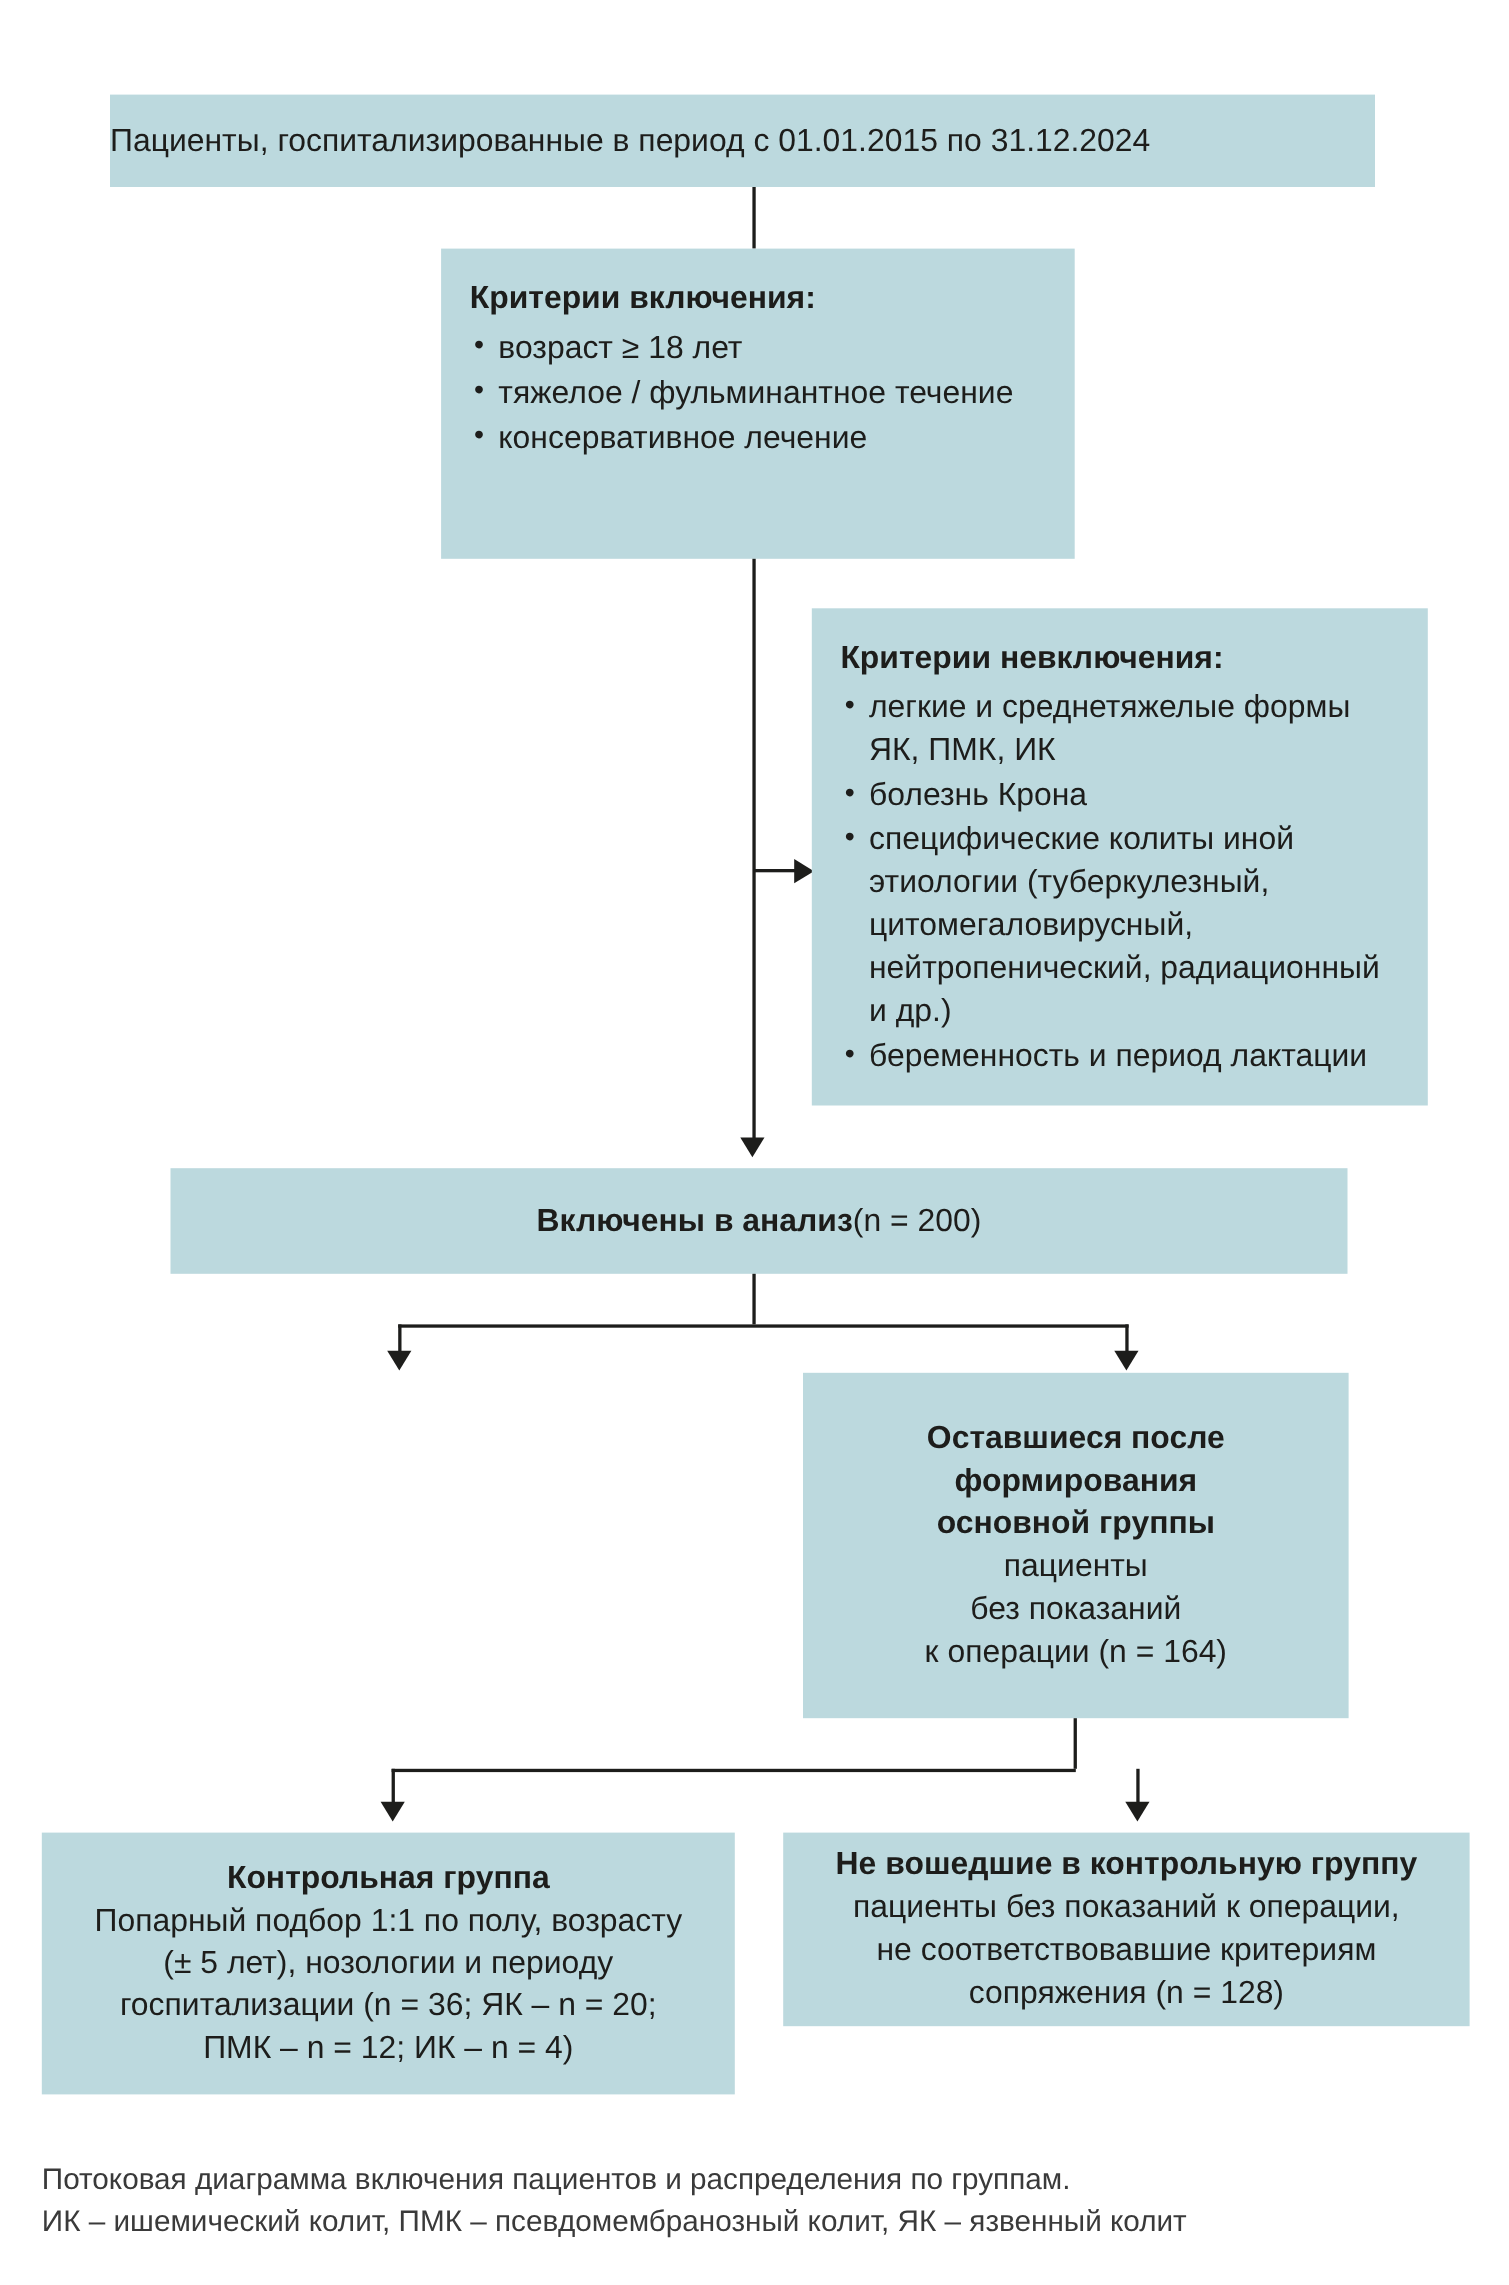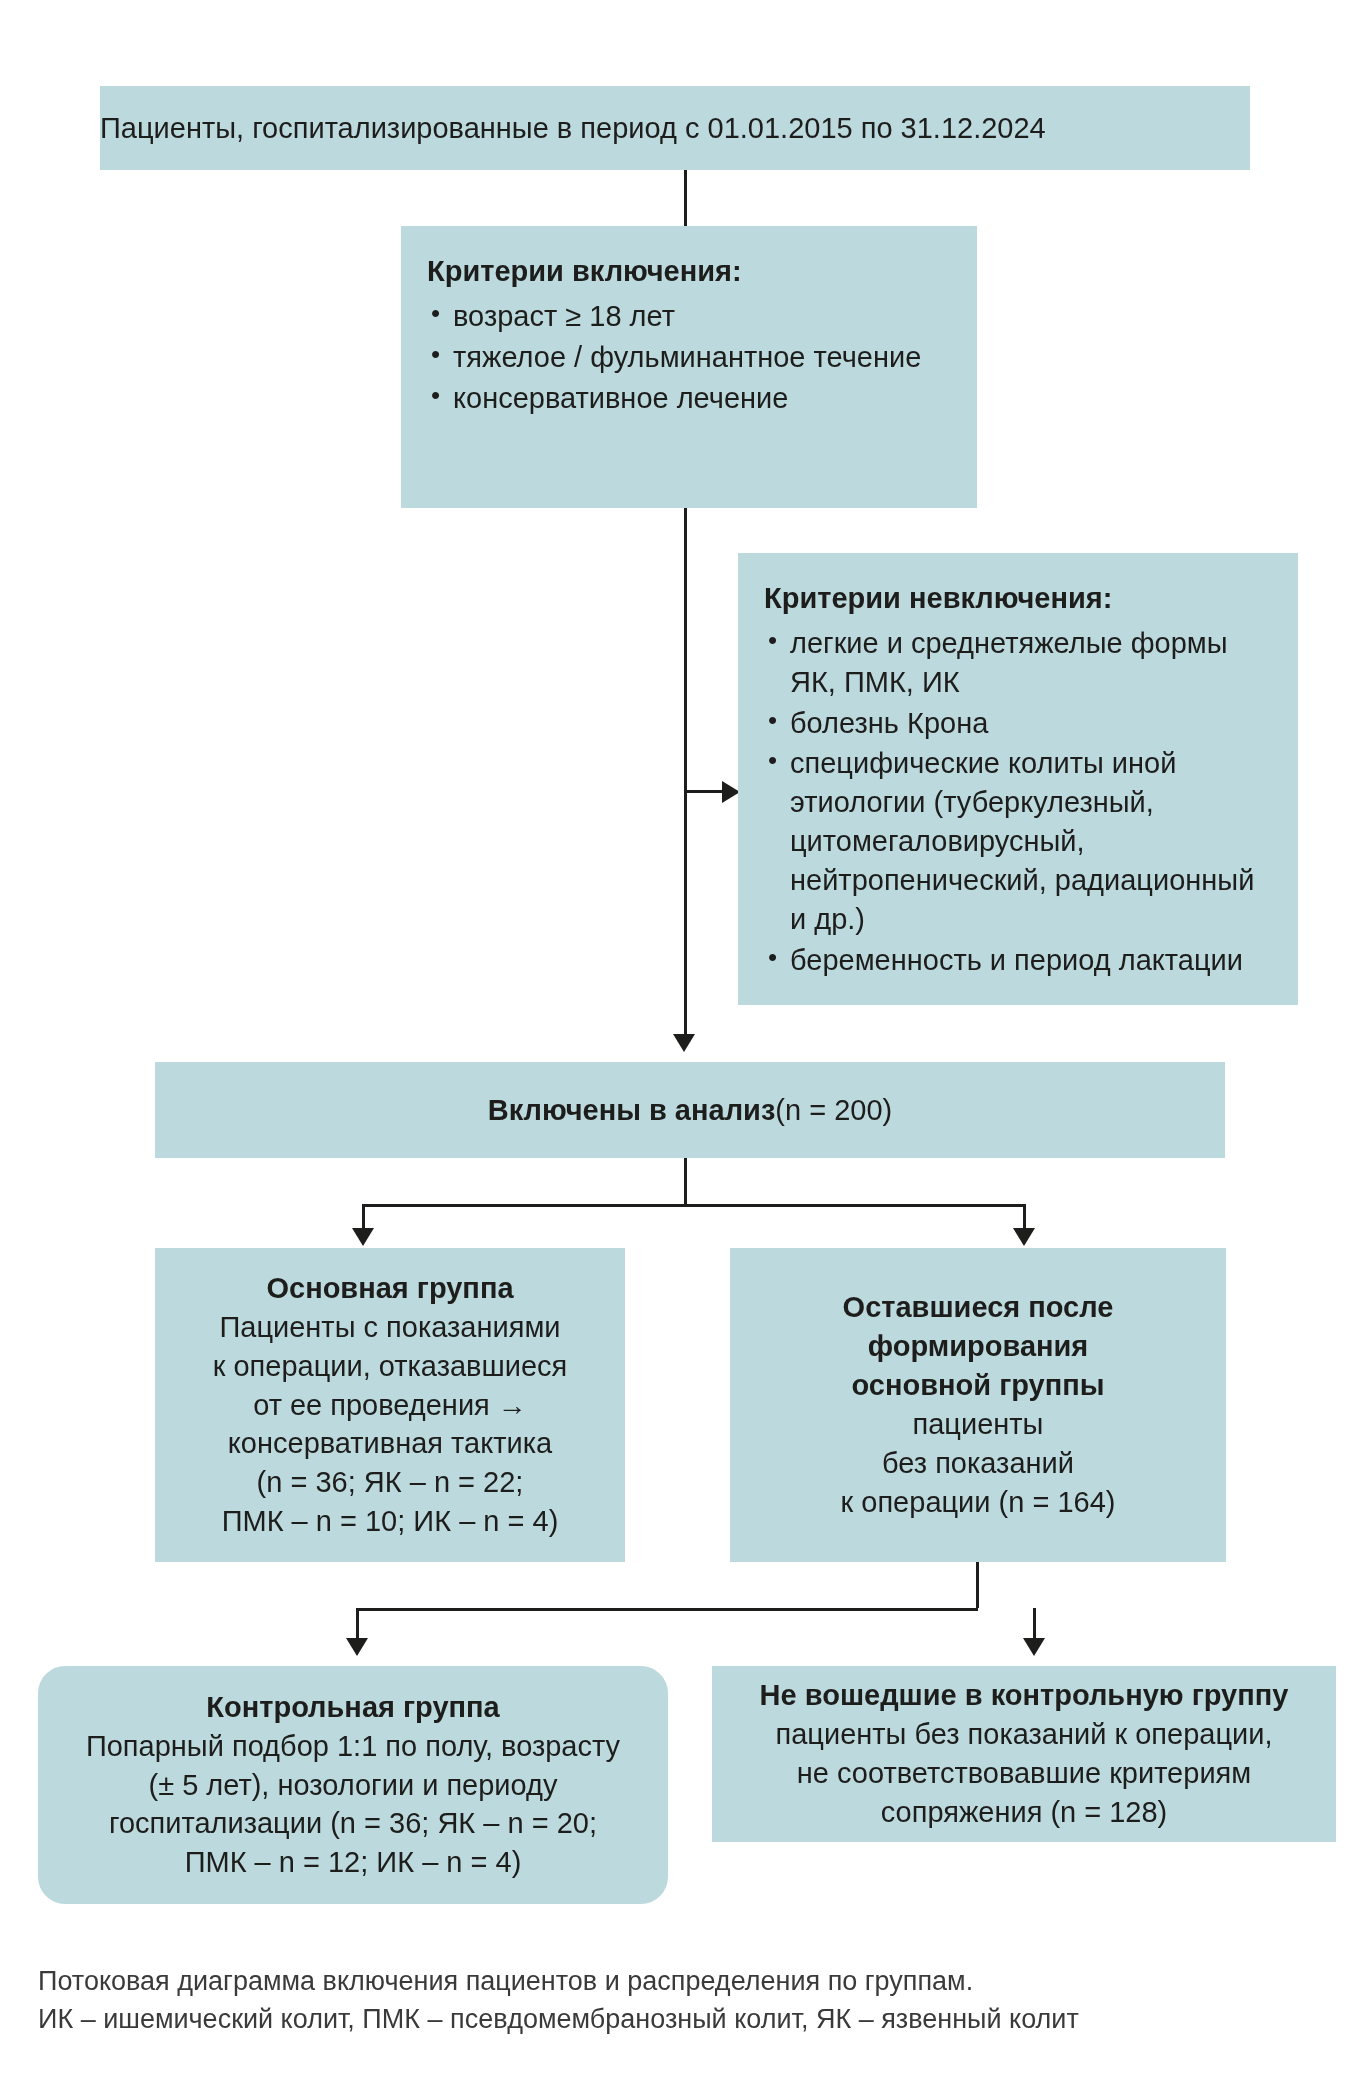--- a/index.html
+++ b/index.html
@@ -142,47 +142,38 @@
       <span>(n = 200)</span>
   </div>
 
   <div class="line vline" style="left:684px; top:1158px; width:3px; height:46px;"></div>
   <div class="line hline" style="left:362px; top:1204px; width:664px; height:3px;"></div>
   <div class="line vline" style="left:362px; top:1204px; width:3px; height:30px;"></div>
   <div class="arrow-down" style="left:352px; top:1228px;"></div>
   <div class="line vline" style="left:1023px; top:1204px; width:3px; height:30px;"></div>
   <div class="arrow-down" style="left:1013px; top:1228px;"></div>
 
-  <div class="box box-center" style="left:155px; top:1248px; width:470px; height:314px;">
-    <span class="bold ln">Основная группа</span>
-    <span class="ln">Пациенты с показаниями</span>
-    <span class="ln">к операции, отказавшиеся</span>
-    <span class="ln">от ее проведения →</span>
-    <span class="ln">консервативная тактика</span>
-    <span class="ln">(n = 36; ЯК – n = 22;</span>
-    <span class="ln">ПМК – n = 10; ИК – n = 4)</span>
-  </div>
 
   <div class="box box-center" style="left:730px; top:1248px; width:496px; height:314px;">
     <span class="bold ln">Оставшиеся после</span>
     <span class="bold ln">формирования</span>
     <span class="bold ln">основной группы</span>
     <span class="ln">пациенты</span>
     <span class="ln">без показаний</span>
     <span class="ln">к операции (n = 164)</span>
   </div>
 
   <div class="line vline" style="left:976px; top:1562px; width:3px; height:46px;"></div>
   <div class="line hline" style="left:356px; top:1608px; width:622px; height:3px;"></div>
   <div class="line vline" style="left:356px; top:1608px; width:3px; height:36px;"></div>
   <div class="arrow-down" style="left:346px; top:1638px;"></div>
   <div class="line vline" style="left:1033px; top:1608px; width:3px; height:36px;"></div>
   <div class="arrow-down" style="left:1023px; top:1638px;"></div>
 
-  <div class="box box-center" style="left:38px; top:1666px; width:630px; height:238px;border-radius:27px;">
+  <div class="box box-center" style="left:38px; top:1666px; width:630px; height:238px;">
     <span class="bold ln">Контрольная группа</span>
     <span class="ln">Попарный подбор 1:1 по полу, возрасту</span>
     <span class="ln">(± 5 лет), нозологии и периоду</span>
     <span class="ln">госпитализации (n = 36; ЯК – n = 20;</span>
     <span class="ln">ПМК – n = 12; ИК – n = 4)</span>
   </div>
 
   <div class="box box-center" style="left:712px; top:1666px; width:624px; height:176px;">
     <span class="bold ln">Не вошедшие в контрольную группу</span>
     <span class="ln">пациенты без показаний к операции,</span>

